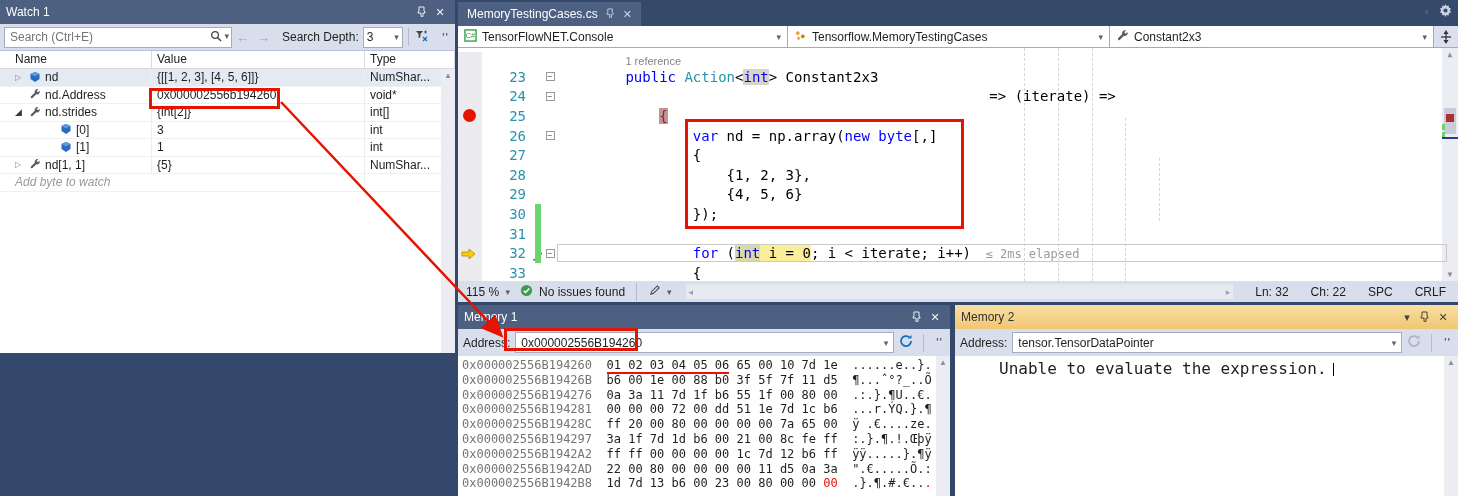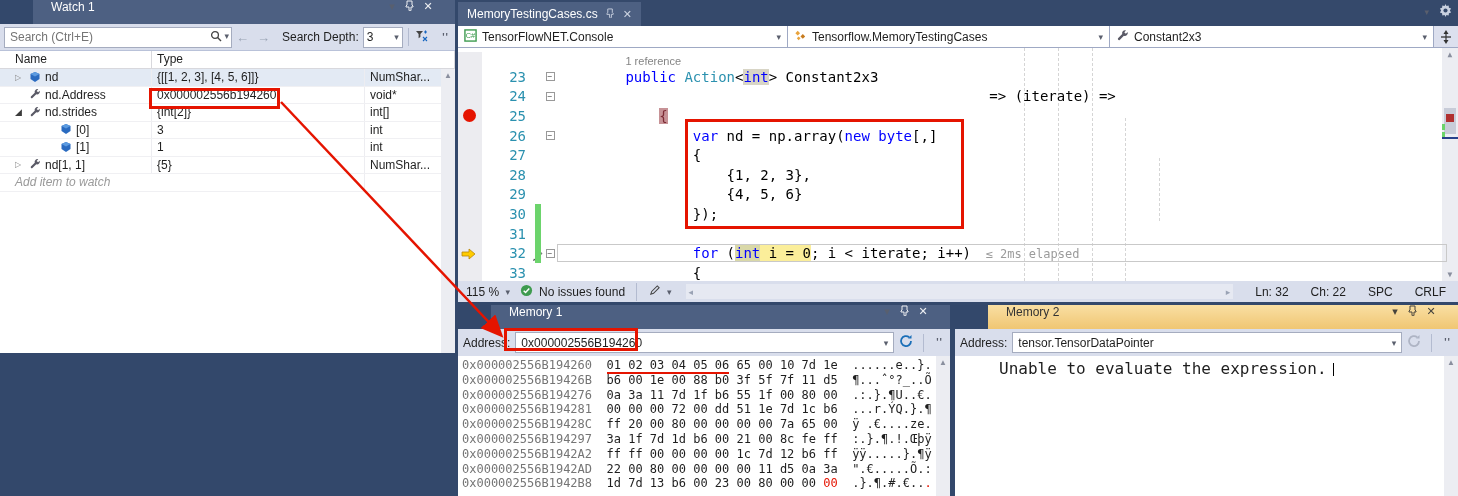--- a/index.html
+++ b/index.html
@@ -1,21 +1,21 @@
 <!DOCTYPE html>
 <html><head>
 <meta charset="utf-8">
 <style>
   * { margin:0; padding:0; box-sizing:border-box; }
   html,body { width:1458px; height:496px; overflow:hidden; }
   body { font-family:"Liberation Sans", sans-serif; font-size:12px; background:#33486B; position:relative; color:#1e1e1e; }
 
   
   .panel { position:absolute; display:flex; flex-direction:column; }
-  .ptitle { height:24px; background:#4D6082; color:#fff; display:flex; align-items:flex-start; padding:0 18px; flex:none;margin-left:33px; }
+  .ptitle { height:24px; background:#4D6082; color:#fff; display:flex; align-items:center; padding:0 6px; flex:none; }
   .ptitle.active { background:linear-gradient(#F9DFA3,#F0C673); color:#333; }
   .ptitle .t { flex:1; font-size:12px; }
   .ptitle .ic { width:18px; text-align:center; font-size:11px; opacity:.9; cursor:default; }
   .ptoolbar { height:27px; background:#D9DEEC; display:flex; align-items:center; padding:0 4px; flex:none; border-bottom:1px solid #B9C2D9; }
   .white { background:#fff; flex:1; position:relative; overflow:hidden; }
   .sbv { position:absolute; top:0; right:0; bottom:0; width:14px; background:#ECEDF2; color:#8a8f9e; font-size:8px; text-align:center; line-height:14px; }
   input, .combo { font-family:"Liberation Sans",sans-serif; font-size:12px; }
 
   
   #watch { left:0; top:0; width:455px; height:353px; }
@@ -148,20 +148,21 @@
     <span class="vsep"></span>
     <span><svg width="14" height="14" viewBox="0 0 14 14">
           <path d="M2 2h7l-2.6 3v3L4.6 9.2V5z" fill="#444"></path>
           <path d="M10 3h3M11.5 1.5v3M9 8l4 4M13 8l-4 4" stroke="#1565c0" stroke-width="1.1" fill="none"></path>
         </svg></span>
     <span class="more">''</span>
   </div>
   <div class="white">
     <div class="whead">
       <div class="wc-name">Name</div>
+      <div class="wc-val">Value</div>
       <div class="wc-type">Type</div>
     </div>
     <div id="watch-rows">
         <div class="wrow sel">
           <div class="cell n">
             <span class="exp">▷</span>
             <span class="wicon">
               <svg width="12" height="12" viewBox="0 0 12 12">
                 <path d="M6 1l4.5 2v5L6 11 1.5 8V3z" fill="#2A6BC0"></path>
                 <path d="M6 1l4.5 2L6 5.5 1.5 3z" fill="#5C9BE0"></path>
@@ -236,21 +237,21 @@
                 <path d="M12.5 3.2a3.2 3.2 0 0 1-4 4.1L4 11.8a1.3 1.3 0 0 1-1.8-1.8l4.5-4.5a3.2 3.2 0 0 1 4.1-4l-1.9 1.9 1.7 1.7z" fill="#5a5a66"></path>
               </svg>
             </span>
             <span>nd[1, 1]</span>
           </div>
           <div class="cell v">{5}</div>
           <div class="cell ty">NumShar...</div>
         </div>
       </div>
     <div class="wrow">
-      <div class="cell n addrow" style="width:355px">Add item to watch</div>
+      <div class="cell n addrow" style="width:355px">Add byte to watch</div>
     </div>
     <div class="sbv" style="top:18px">▲</div>
   </div>
 </div>
 
 <div class="panel" id="editor">
   <div id="tabs">
     <div class="tab">
       <span>MemoryTestingCases.cs</span>
       <span class="ic"><svg width="9" height="10" viewBox="0 0 10 11">

